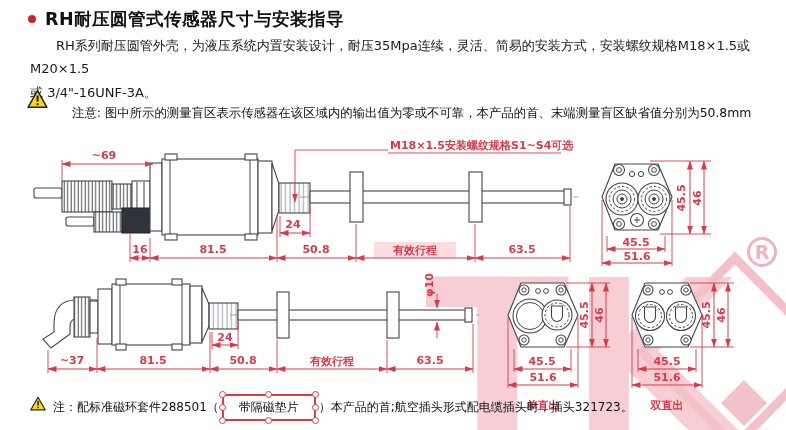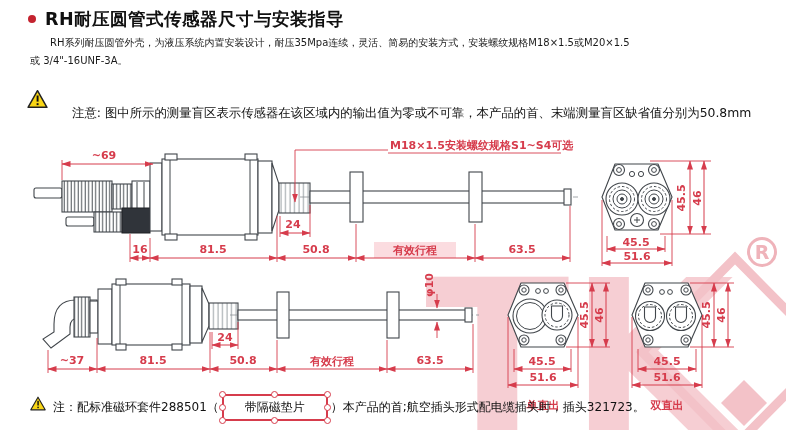--- a/index.html
+++ b/index.html
@@ -2,29 +2,29 @@
 <html><head>
 <meta charset="utf-8">
 <style>
   html,body{margin:0;padding:0;background:#fff;}
   .page{position:relative;width:786px;height:430px;background:#fff;overflow:hidden;
         font-family:"DejaVu Sans","Liberation Sans",sans-serif;color:#151515;}
   
   .title-row{position:absolute;left:28px;top:7px;display:flex;align-items:center;gap:9px;}
   .bullet{width:8px;height:8px;border-radius:50%;background:#c4232f;flex:0 0 auto;}
   .title-row h1{margin:0;font-size:17.5px;font-weight:bold;color:#101010;letter-spacing:.5px;}
-  .intro{position:absolute;left:30px;top:34px;width:744px;font-size:10px;line-height:1.8;
+  .intro{position:absolute;left:30px;top:34px;width:744px;font-size:13px;line-height:1.8;
          text-indent:2em;margin:0;color:#1a1a1a;}
   .notice{position:absolute;left:27px;top:87px;width:750px;display:flex;gap:8px;align-items:flex-start;}
   .notice p{margin:16px;font-size:12.4px;line-height:1.6;color:#111;}
   .warn-icon{flex:0 0 auto;margin-top:2px;}
   
   .footnote{position:absolute;left:30px;top:394px;display:flex;gap:7px;align-items:flex-start;z-index:5;}
   .footnote p{margin:0;font-size:12px;line-height:1.9;color:#111;white-space:nowrap;}
-  .anno-box{position:relative;display:inline-block;border:2.5px solid #d63c4c;padding:0 21px;margin:0 3px;}
+  .anno-box{position:relative;display:inline-block;border:2.5px solid #d63c4c;padding:0 15px;margin:0 3px;}
   .anno-box i{position:absolute;width:7px;height:7px;border-radius:50%;background:#fff;
               border:1.5px solid #d63c4c;box-sizing:border-box;}
   .h-tl{left:-5px;top:-5px}.h-tc{left:calc(50% - 3.5px);top:-5px}.h-tr{right:-5px;top:-5px}
   .h-ml{left:-5px;top:calc(50% - 3.5px)}.h-mr{right:-5px;top:calc(50% - 3.5px)}
   .h-bl{left:-5px;bottom:-5px}.h-bc{left:calc(50% - 3.5px);bottom:-5px}.h-br{right:-5px;bottom:-5px}
   
   .drawing{position:absolute;left:0;top:0;width:786px;height:430px;}
   .dimtxt{font-size:11px;font-weight:bold;fill:#d63c4c;}
   .dimtxt-cn{font-size:11px;font-weight:bold;fill:#d63c4c;}
   .outline{stroke:#41464b;stroke-width:1.1;fill:#fff;}

